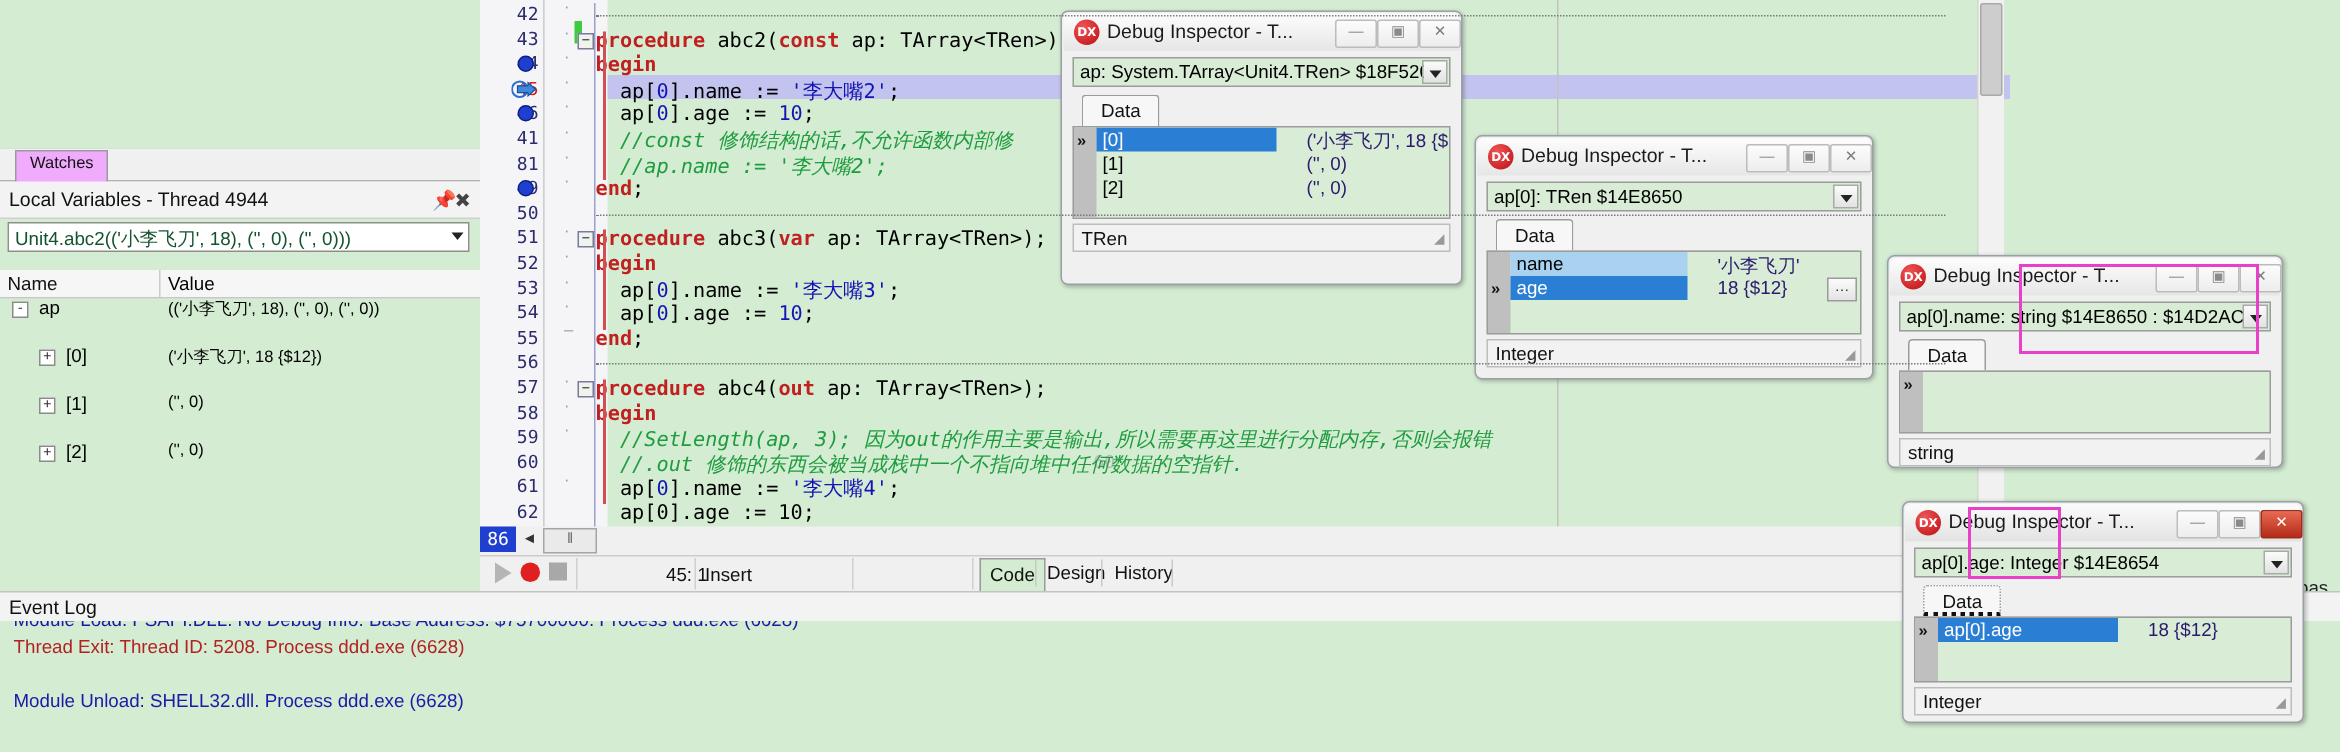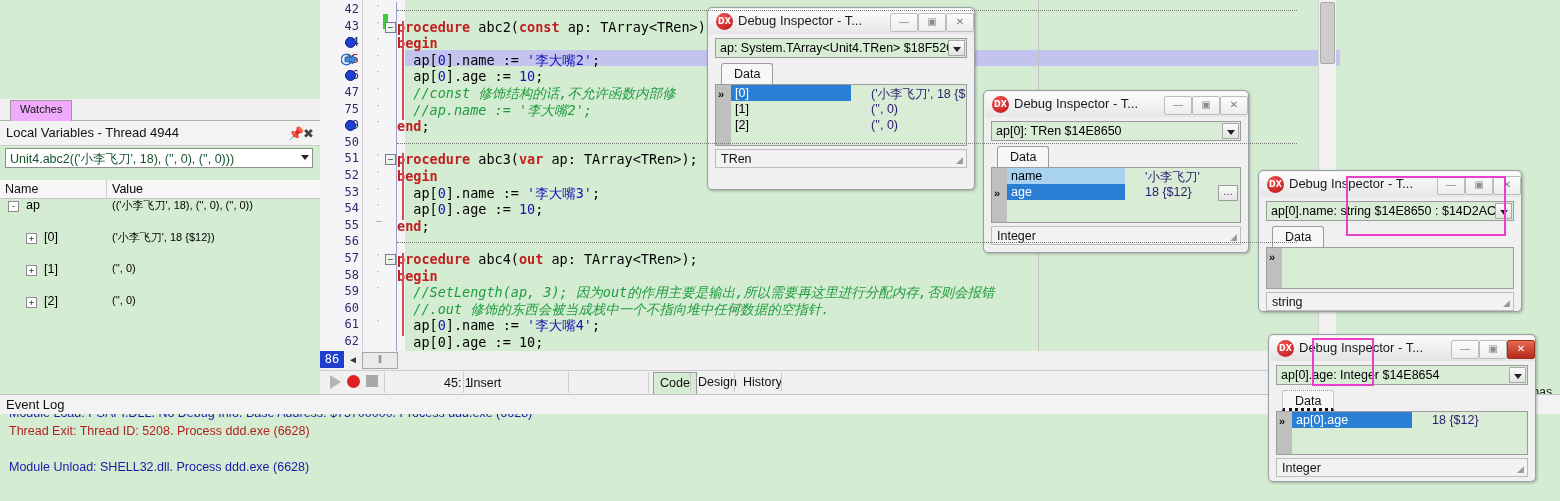--- a/index.html
+++ b/index.html
@@ -204,22 +204,22 @@
 
 <div class="abs" id="editor"></div>
 <div class="abs" id="right-pane-fill"></div>
 <div class="hl-line" style="top: 49.8px;"></div>
 <div class="abs" id="gutter">
     <div class="lnum" style="top: 2px;">42</div>
     <div class="lnum" style="top: 18.6px;">43</div>
     <div class="lnum" style="top: 35.2px;">44</div>
     <div class="lnum cur" style="top: 51.8px;">45</div>
     <div class="lnum" style="top: 68.4px;">46</div>
-    <div class="lnum" style="top: 85px;">47</div>
-    <div class="lnum" style="top: 101.6px;">75</div>
+    <div class="lnum" style="top: 85px;">41</div>
+    <div class="lnum" style="top: 101.6px;">81</div>
     <div class="lnum" style="top: 118.2px;">49</div>
     <div class="lnum" style="top: 134.8px;">50</div>
     <div class="lnum" style="top: 151.4px;">51</div>
     <div class="lnum" style="top: 168px;">52</div>
     <div class="lnum" style="top: 184.6px;">53</div>
     <div class="lnum" style="top: 201.2px;">54</div>
     <div class="lnum" style="top: 217.8px;">55</div>
     <div class="lnum" style="top: 234.4px;">56</div>
     <div class="lnum" style="top: 251px;">57</div>
     <div class="lnum" style="top: 267.6px;">58</div>

